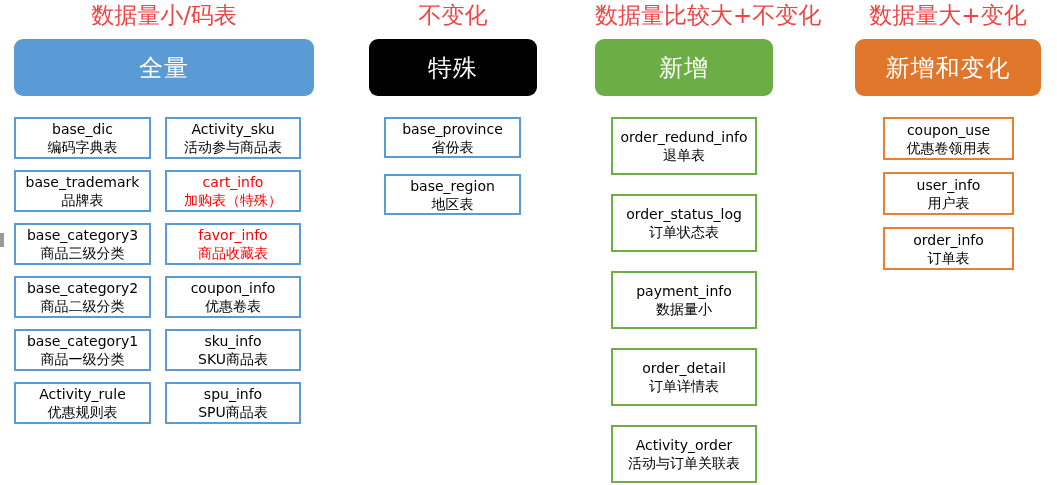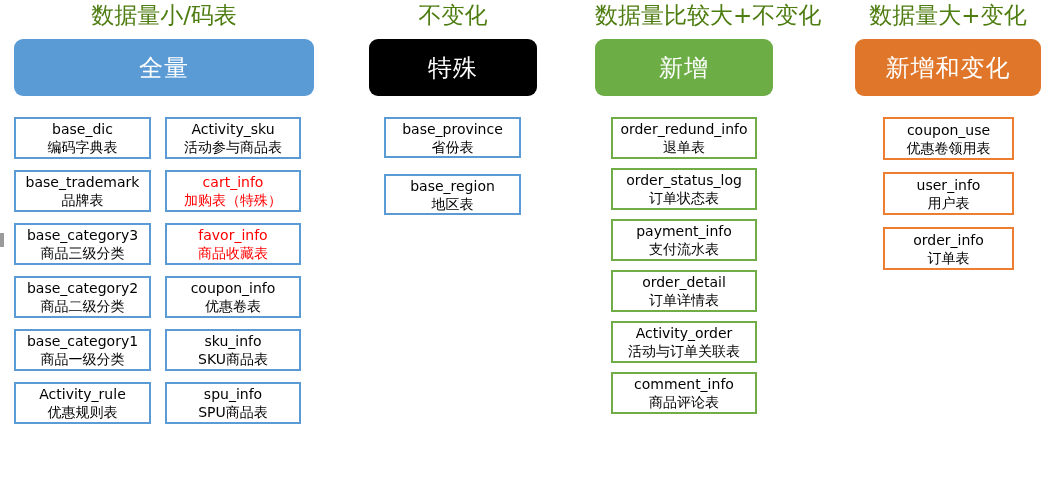--- a/index.html
+++ b/index.html
@@ -36,21 +36,21 @@
   
   .group {
     position: absolute;
     top: 0;
   }
 
   .group-title {
     text-align: center;
     font-size: 23px;
     line-height: 30px;
-    color: #4d7c0f;
+    color: #ef4444;
     white-space: nowrap;
     font-family: "DejaVu Sans", "Liberation Sans", sans-serif;
   }
 
   .group-header {
     margin-top: 9px;
     height: 57px;
     border-radius: 9px;
     display: flex;
     align-items: center;
@@ -110,21 +110,21 @@
   #group-full     { left: 14px;  width: 300px; }
   #group-full .cards-col.a { width: 137px; }
   #group-full .cards-col.b { width: 136px; }
 
   #group-special  { left: 369px; width: 168px; }
   #group-special .cards-col.a { width: 137px; margin-left: 15px; text-align: right; }
   #group-special .card { margin-bottom: 16px; height: 41px; }
 
   #group-new      { left: 595px; width: 178px; }
   #group-new .cards-col.a { width: 146px; margin-left: 16px; }
-  #group-new .card { margin-bottom: 9px; height: 42px; }
+  #group-new .card { margin-bottom: 19px; height: 58px; }
 
   #group-change   { left: 855px; width: 186px; }
   #group-change .cards-col.a { width: 131px; margin-left: 28px; }
   #group-change .card { margin-bottom: 12px; height: 43px; }
 </style>
 </head>
 <body>
 
 <div class="canvas">
 
@@ -217,21 +217,21 @@
         <div class="card green">
           <span class="card-name">order_redund_info</span>
           <span class="card-desc">退单表</span>
         </div>
         <div class="card green">
           <span class="card-name">order_status_log</span>
           <span class="card-desc">订单状态表</span>
         </div>
         <div class="card green">
           <span class="card-name">payment_info</span>
-          <span class="card-desc">支付流水表</span>
+          <span class="card-desc">数据量小</span>
         </div>
         <div class="card green">
           <span class="card-name">order_detail</span>
           <span class="card-desc">订单详情表</span>
         </div>
         <div class="card green">
           <span class="card-name">Activity_order</span>
           <span class="card-desc">活动与订单关联表</span>
         </div>
         <div class="card green">

